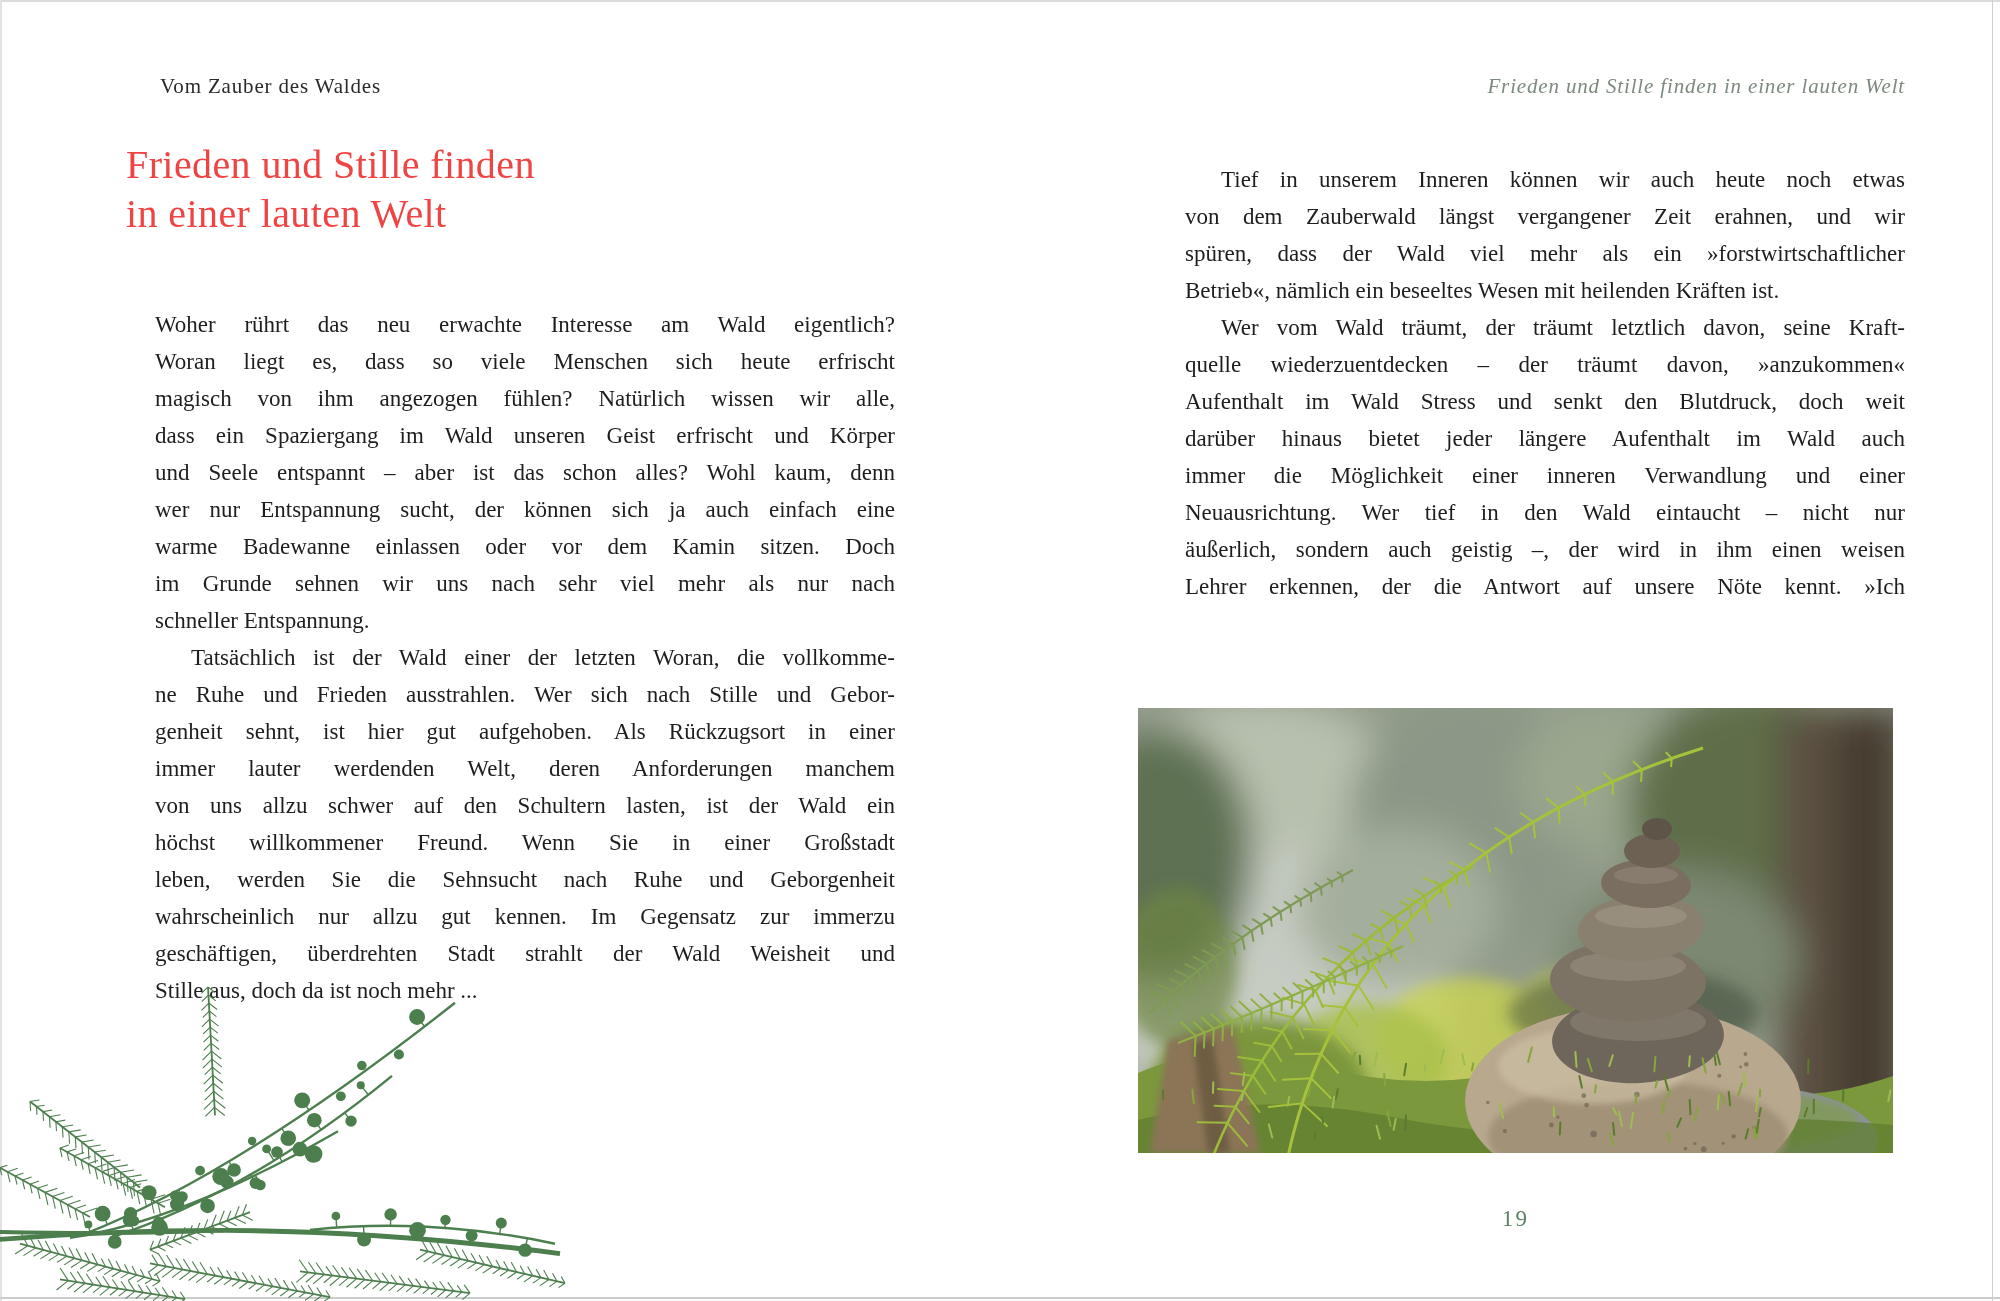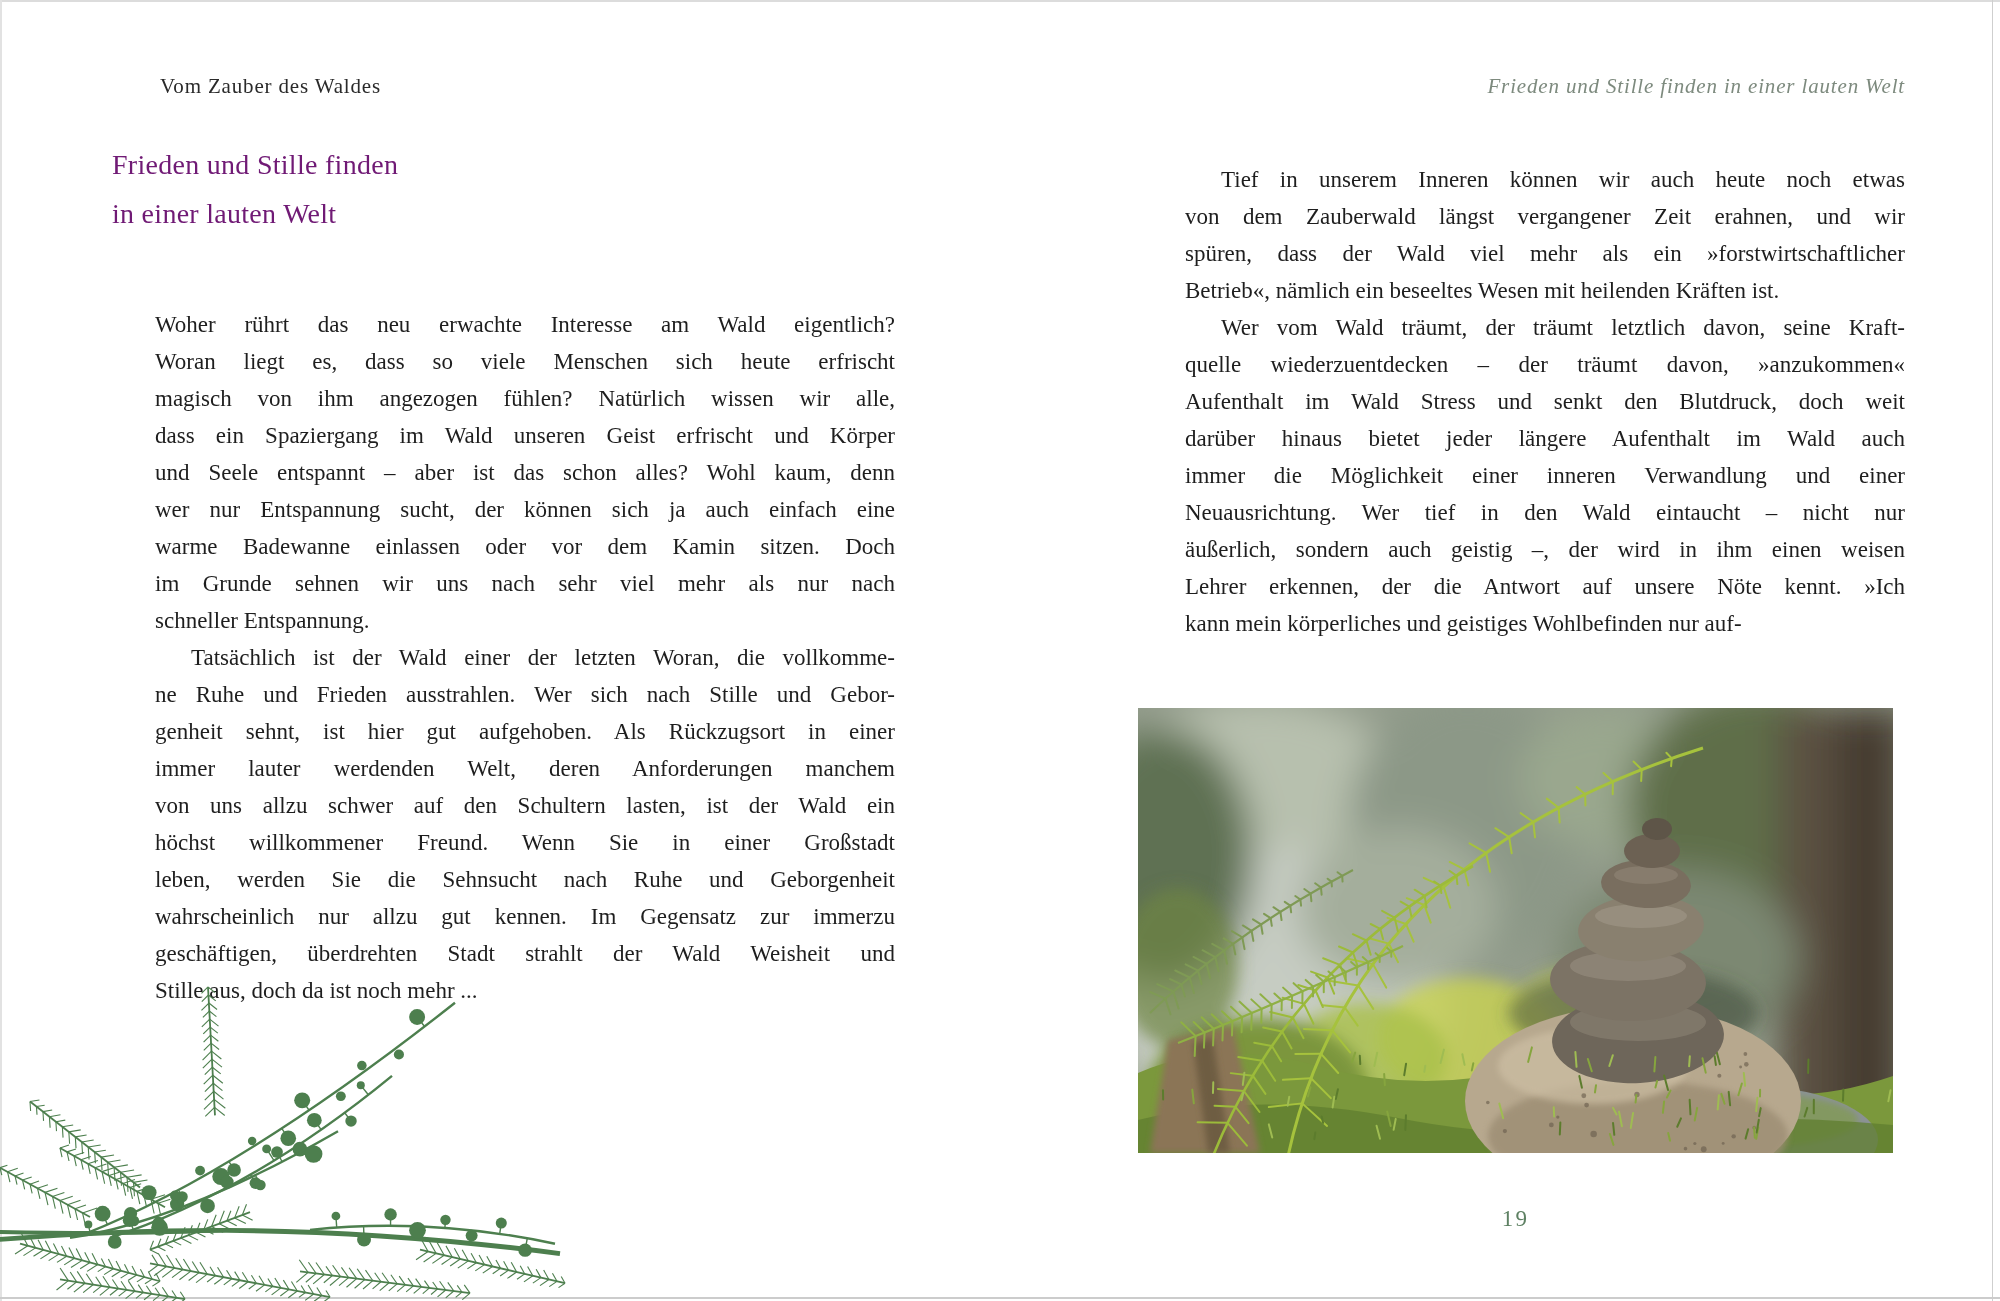--- a/index.html
+++ b/index.html
@@ -12,23 +12,23 @@
   .edge.top { top:0; left:0; width:100%; height:2px; background:#dcdcdc; }
   .edge.left { top:0; left:0; width:2px; height:100%; background:#e2e2e2; }
   .edge.right { top:0; right:7px; width:1px; height:100%; background:#cfcfcf; }
   .edge.bottom { bottom:2px; left:0; width:100%; height:2px; background:#cccccc; }
 
   .running-head { position:absolute; font-size:21px; letter-spacing:0.04em; }
   .rh-left { left:112px; top:74px; color:#2a2a2a;margin-left:48px; }
   .rh-right { left:1185px; top:74px; width:720px; text-align:right; font-style:italic; color:#7d8a7e; }
 
   .chapter-title {
-    position:absolute; left:112px; top:140px;
-    font-size:28px; line-height:49px; font-weight:400;
-    color:#701a75; letter-spacing:0.01em;
+    position:absolute; left:126px; top:140px;
+    font-size:40px; line-height:49px; font-weight:400;
+    color:#ef4444; letter-spacing:0.01em;
   }
 
   .body-text { position:absolute; font-size:23px; line-height:37px; color:#1e1e1e; }
   .body-text.bt-left  { left:155px; top:306px; width:740px; }
   .body-text.bt-right { left:1185px; top:161px; width:720px; }
   .para .line { text-align:justify; text-align-last:justify; white-space:nowrap; }
   .para .line.last { text-align-last:left; }
   .para.indent .line:first-child { text-indent:36px; }
 
   .photo {
@@ -527,21 +527,20 @@
       </div>
       <div class="para indent">
         <div class="line">Wer vom Wald träumt, der träumt letztlich davon, seine Kraft-</div>
         <div class="line">quelle wiederzuentdecken – der träumt davon, »anzukommen«</div>
         <div class="line">Aufenthalt im Wald Stress und senkt den Blutdruck, doch weit</div>
         <div class="line">darüber hinaus bietet jeder längere Aufenthalt im Wald auch</div>
         <div class="line">immer die Möglichkeit einer inneren Verwandlung und einer</div>
         <div class="line">Neuausrichtung. Wer tief in den Wald eintaucht – nicht nur</div>
         <div class="line">äußerlich, sondern auch geistig –, der wird in ihm einen weisen</div>
         <div class="line">Lehrer erkennen, der die Antwort auf unsere Nöte kennt. »Ich</div>
-        <div class="line last">kann mein körperliches und geistiges Wohlbefinden nur auf-</div>
       </div>
     </div>
 
   <div class="photo" title="Stone cairn stacked on a large speckled rock above mossy ground, bright green ferns arcing through a blurred forest background">
     <svg viewBox="0 0 755 445" preserveAspectRatio="none">
       <defs>
         <filter id="b18" x="-40%" y="-40%" width="180%" height="180%">
             <feGaussianBlur stdDeviation="18"></feGaussianBlur>
           </filter>
         <filter id="b8" x="-40%" y="-40%" width="180%" height="180%">

